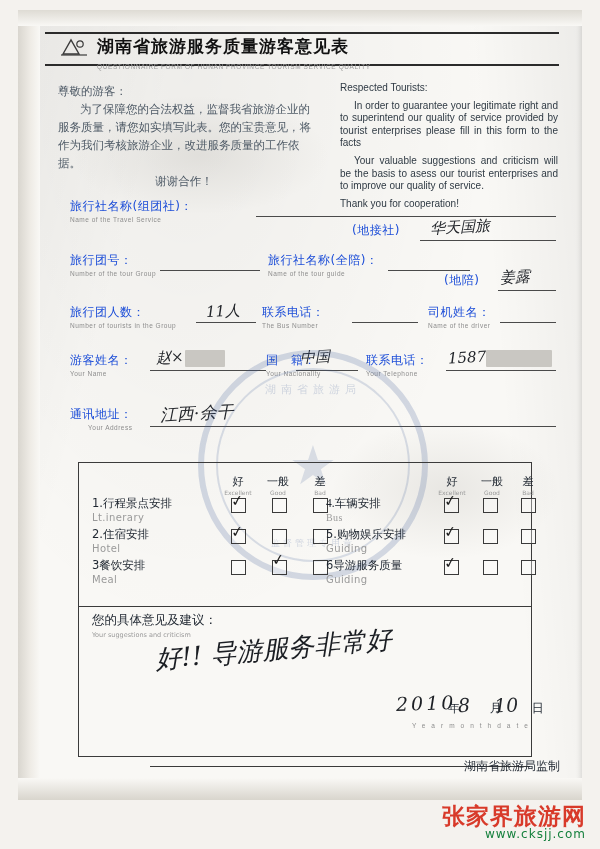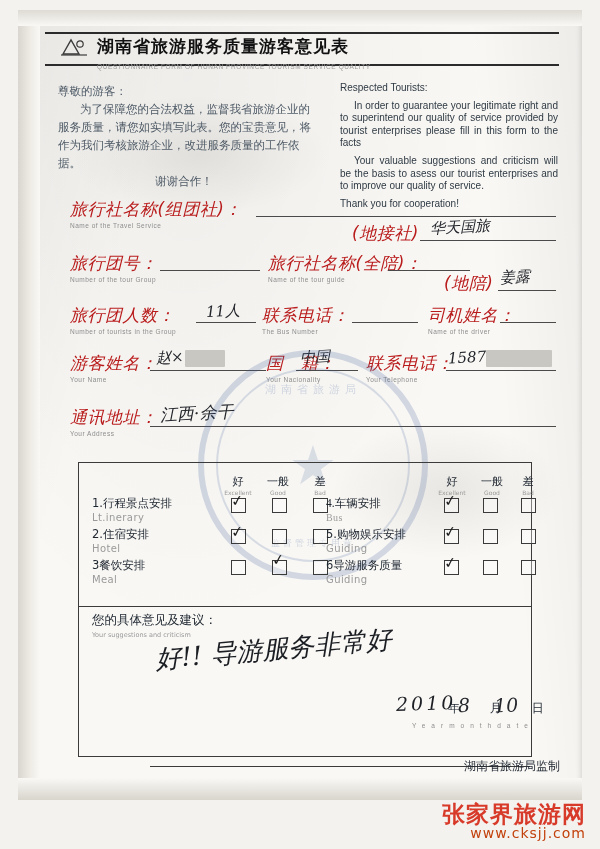--- a/index.html
+++ b/index.html
@@ -119,26 +119,25 @@
   }
   .intro-en p { margin: 0 0 5px 0; }
   .intro-en p.ind { text-indent: 14px; }
 
   
   .field {
     position: absolute;
     font-size: 0;
   }
   .lbl-cn {
-    font-size: 17px;
-    color: #b91c1c;
+    font-size: 12px;
+    color: #1d4ed8;
     font-family: "DejaVu Sans", sans-serif;
     letter-spacing: 0.5px;
     white-space: nowrap;
-    font-style: italic;
   }
   .lbl-en {
     font-size: 6.5px;
     color: #8d8d8d;
     letter-spacing: 0.5px;
     white-space: nowrap;
     display: block;
     margin-top: 1px;
   }
   .rule {
@@ -326,22 +325,22 @@
     line-height: 1.05;
   }
   .wm-cn {
     font-size: 23px;
     font-weight: bold;
     color: #d83a2a;
     font-family: "DejaVu Sans", sans-serif;
     letter-spacing: 1px;
   }
   .wm-en {
-    font-size: 14px;
-    color: #c2410c;
+    font-size: 12px;
+    color: #15803d;
     font-family: "DejaVu Sans", sans-serif;
     letter-spacing: 1px;
   }
   .smudge {
     position: absolute;
     background: radial-gradient(ellipse at center, rgba(120,115,105,0.13), rgba(255,255,255,0) 70%);
     pointer-events: none;
   }
 </style>
 </head>
@@ -447,21 +446,21 @@
   <div class="hand" style="left:300px; top:348px;">中国</div>
 
   <div class="field" style="left:366px; top:352px;">
     <span class="lbl-cn">联系电话：</span>
     <span class="lbl-en">Your Telephone</span>
   </div>
   <div class="rule" style="left:446px; top:370px; width:110px;"></div>
   <div class="hand" style="left:448px; top:348px;">1587…</div>
   <div class="redact" style="left:486px; top:350px; width:66px; height:17px;"></div>
 
-  <div class="field" style="left:70px; top:406px;">
+  <div class="field" style="left:70px; top:406px;text-align:right;">
     <span class="lbl-cn">通讯地址：</span>
     <span class="lbl-en">Your Address</span>
   </div>
   <div class="rule" style="left:150px; top:426px; width:406px;"></div>
   <div class="hand" style="left:160px; top:402px; font-size:17px;">江西·余干</div>
 
   <div class="seal">
     <div class="seal-txt-top">湖南省旅游局</div>
     <div class="seal-star">★</div>
     <div class="seal-txt-bot">监督管理专用章</div>

